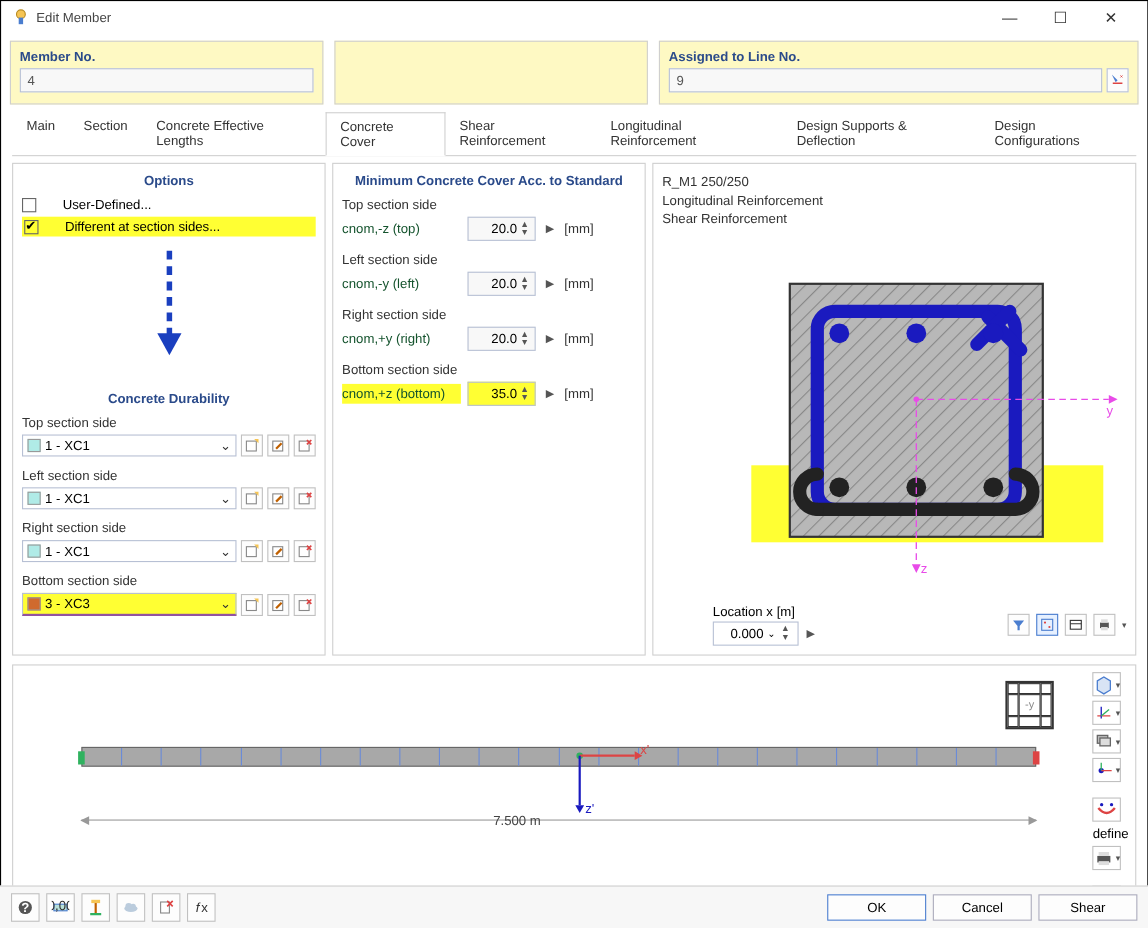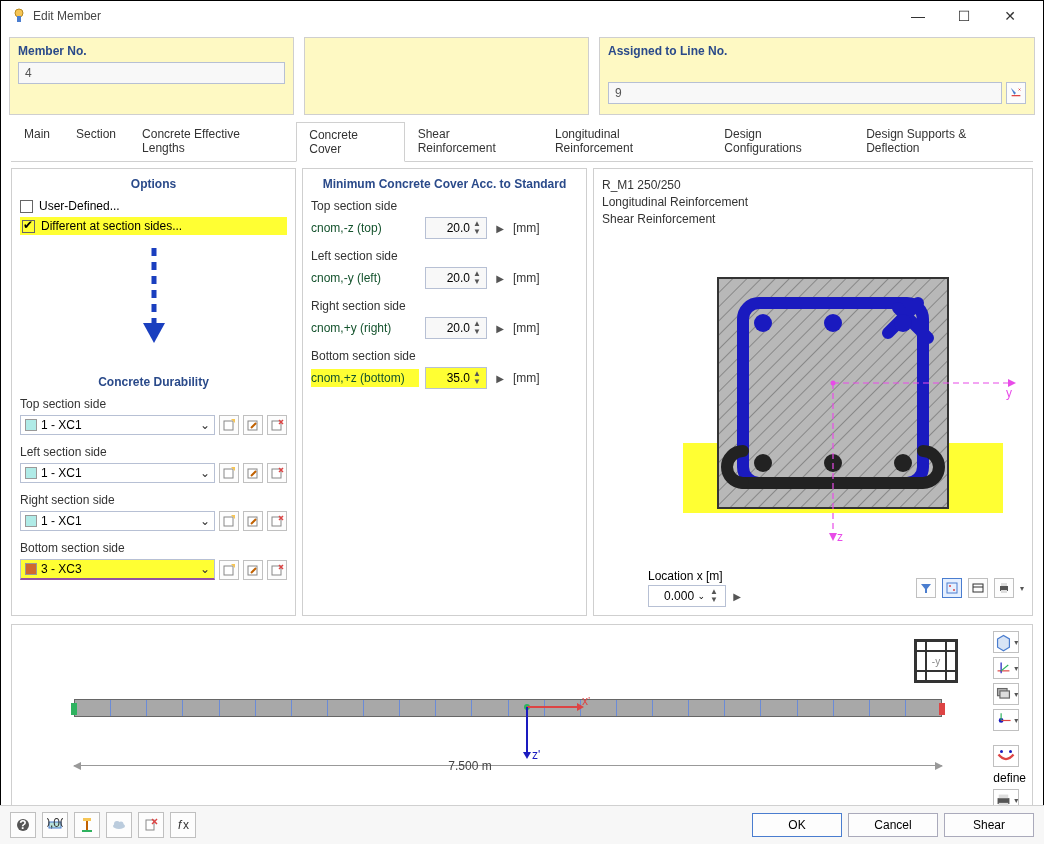--- a/index.html
+++ b/index.html
@@ -11,41 +11,41 @@
   .titlebar .app-icon svg{width:16px;height:16px;}
   .titlebar .title { color: #454545; flex: 0 0 auto; }
   .spacer { flex: 1; }
   .winbtn { width: 46px; height: 30px; display:flex; align-items:center; justify-content:center; color:#333; font-size:14px;}
 
   
   .header-row { display:flex; gap:10px; padding:6px 8px; }
   .header-box { border:1px solid #cfcfcf; padding:6px 8px 10px 8px; background:#fef9c3; }
   .header-box.member { flex:0 0 285px; }
   .header-box.middlepad { flex:0 0 285px; border:1px solid #cfcfcf; }
-  .header-box.assigned { flex:1; display:flex; flex-direction:column;gap:20px; }
+  .header-box.assigned { flex:1; display:flex; flex-direction:column; }
   .label-blue { color:#2a4a8a; font-weight:600; margin-bottom:4px;}
   .field-ro { background:#f8f8f8; border:1px solid #b7c0d4; padding:3px 6px; color:#555; }
   .assigned .inp-row{display:flex; gap:4px;}
   .assigned .field-ro{flex:1;}
   .pick-btn{width:20px; height:22px; border:1px solid #b7c0d4; background:#fcfcfc; display:flex;align-items:center;justify-content:center;}
   .pick-btn svg{width:14px;height:14px;}
 
   
   .tabs { display:flex; border-bottom:1px solid #d0d0d0; margin:0 10px; }
   .tab { padding:5px 12px; color:#333; border:1px solid transparent; cursor:pointer; }
   .tab.active { border:1px solid #d0d0d0; border-bottom:1px solid #fff; background:#fff; position:relative; top:1px;}
 
   
   .main { display:flex; gap:6px; padding:6px 10px 4px 10px; }
   .col, .col-right { border:1px solid #cfcfcf; padding:8px; }
   .col.left { width:285px; }
   .col.mid { width:285px; }
   .col-right { flex:1; }
   .section-title { color:#2a4a8a; font-weight:600; margin-bottom:8px;text-align:center;}
-  .cb-row { display:flex; align-items:center; gap:6px; margin-bottom:4px; }
+  .cb-row { display:flex; align-items:center; gap:24px; margin-bottom:4px; }
   .cb { width:13px; height:13px; border:1px solid #666; display:inline-block; position:relative;}
   .cb.checked::after{content:"✔";position:absolute;top:-3px;left:0;font-size:12px;}
   .hl-yellow { background:#ffff33; }
 
   
   .arrow-svg{display:block;margin:10px auto 30px auto;}
 
   .group{margin-bottom:10px;}
   .sub-label{color:#333; margin-bottom:4px;}
   .dropdown-row{display:flex; gap:4px; align-items:center;}
@@ -143,22 +143,22 @@
   </div>
 </div>
 
 <div class="tabs">
   <div class="tab">Main</div>
   <div class="tab">Section</div>
   <div class="tab">Concrete Effective Lengths</div>
   <div class="tab active">Concrete Cover</div>
   <div class="tab">Shear Reinforcement</div>
   <div class="tab">Longitudinal Reinforcement</div>
+  <div class="tab">Design Supports &amp; Deflection</div>
   <div class="tab">Design Configurations</div>
-  <div class="tab">Design Supports &amp; Deflection</div>
 </div>
 
 <div class="main">
 
   <div class="col left">
     <div class="section-title">Options</div>
     <div class="cb-row">
       <span class="cb"></span>
       <span>User-Defined...</span>
     </div>

